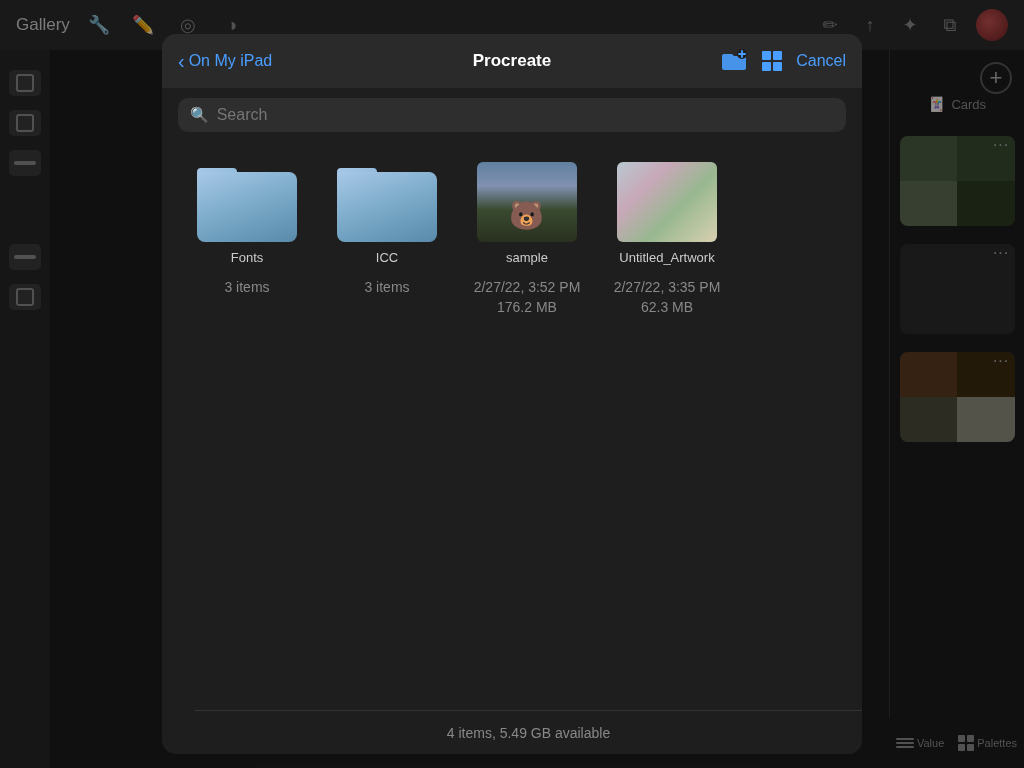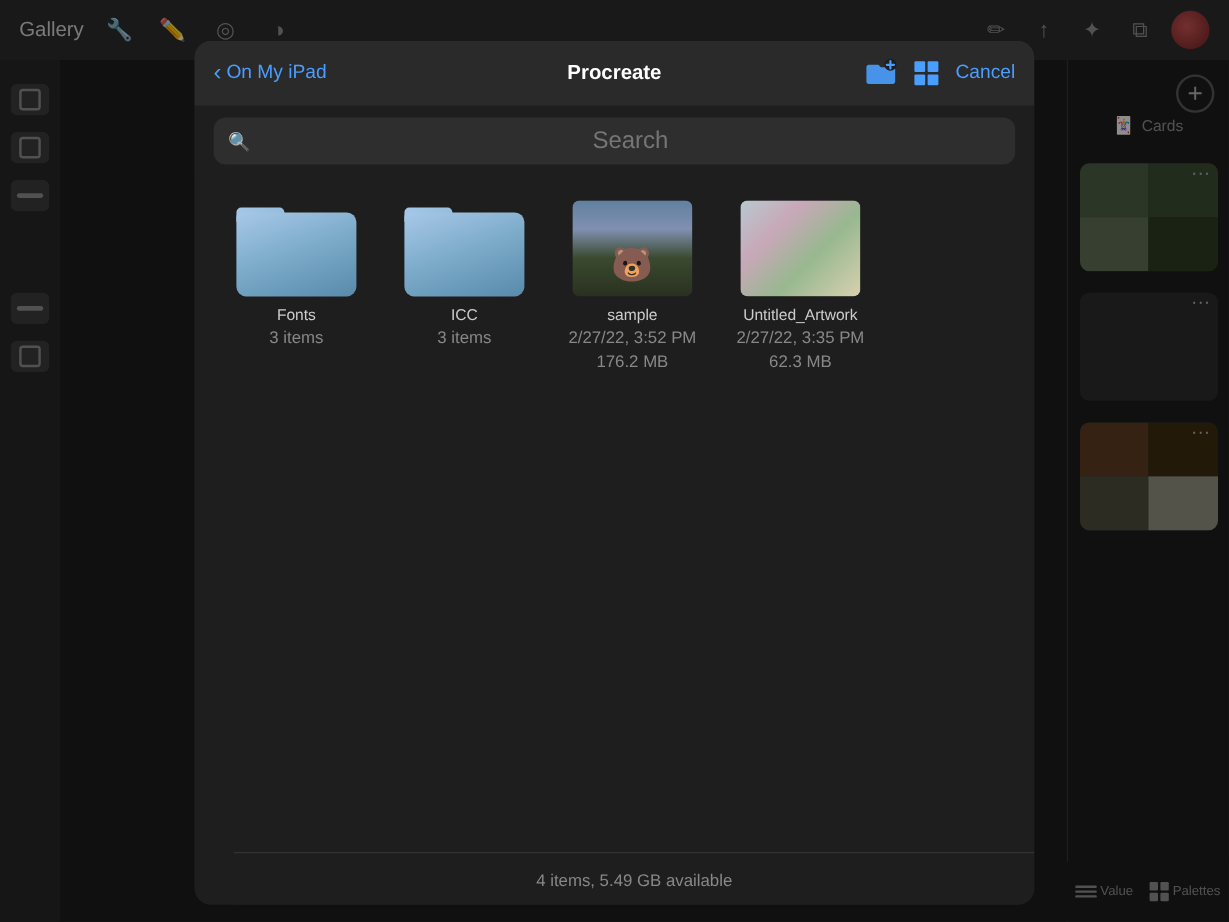--- a/index.html
+++ b/index.html
@@ -288,23 +288,22 @@
     .search-icon-char {
       color: #888;
       font-size: 15px;
     }
 
     .search-input {
       background: none;
       border: none;
       outline: none;
       color: #aaa;
-      font-size: 20px;
+      font-size: 16px;
       flex: 1;
-      text-align: center;
     }
 
     
     .file-grid {
       flex: 1;
       padding: 20px 30px;
       display: flex;
       flex-wrap: wrap;
       gap: 30px;
       align-content: flex-start;
@@ -372,21 +371,21 @@
     .untitled-thumb {
       width: 100%;
       height: 100%;
       background: linear-gradient(135deg, #b8c8d0 0%, #c8a8b8 30%, #98b890 60%, #d8d0b0 100%);
     }
 
     .file-name {
       color: #cccccc;
       font-size: 13px;
       text-align: center;
-      margin-bottom: 2px;
+      margin-bottom: 13px;
     }
 
     .file-meta {
       color: #888888;
       font-size: 14px;
       text-align: center;
       line-height: 1.4;
     }
 
     

